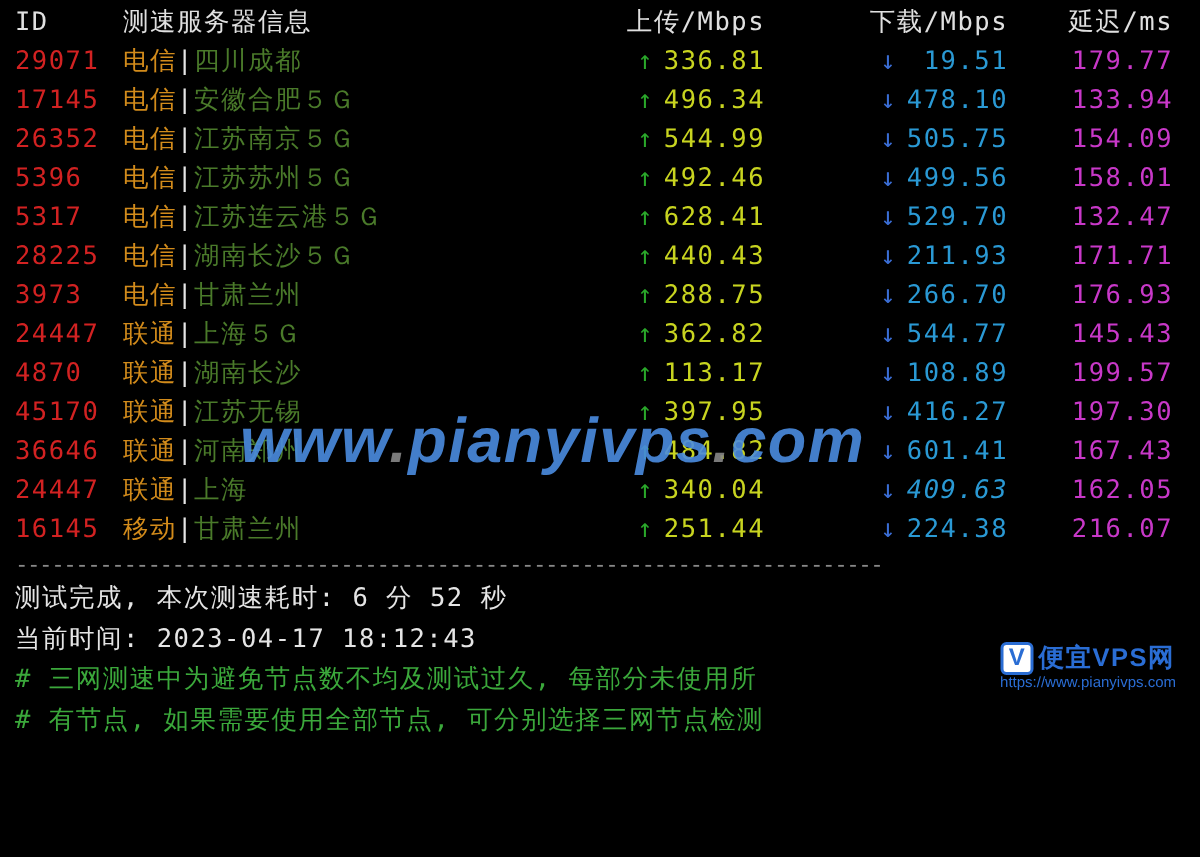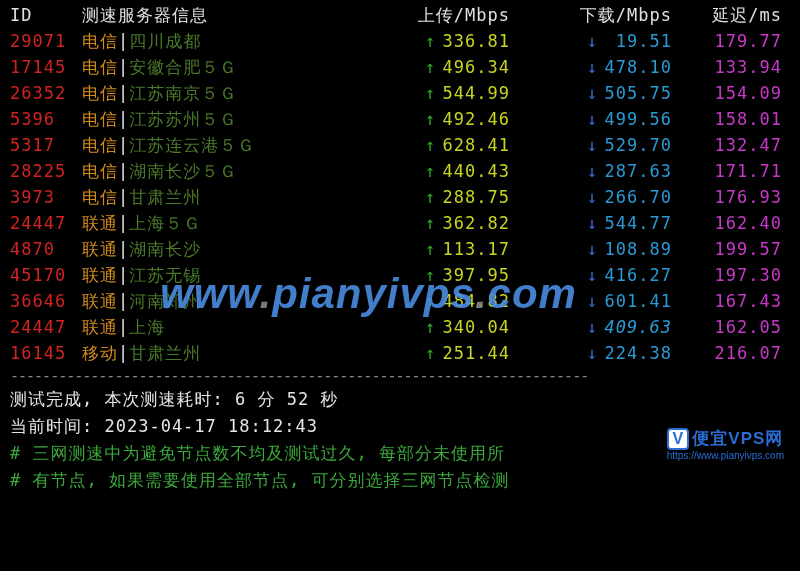--- a/index.html
+++ b/index.html
@@ -234,21 +234,21 @@
         <span class="c-orange">电信</span>
         <span class="c-white">|</span>
         <span class="c-green-dark">湖南长沙５Ｇ</span>
       </div>
       <div class="col-upload">
         <span class="c-arrow-green arrow">↑</span>
         <span class="c-upload-val" style="min-width: 70px; text-align: right; display: inline-block;">440.43</span>
       </div>
       <div class="col-download">
         <span class="c-arrow-blue arrow">↓</span>
-        <span class="c-download-val" style="min-width: 70px; text-align: right; display: inline-block;">287.63</span>
+        <span class="c-download-val" style="min-width: 70px; text-align: right; display: inline-block;">211.93</span>
       </div>
       <div class="col-latency c-latency">171.71</div>
     </div>
     <div class="row">
       <div class="col-id c-red">3973</div>
       <div class="col-server">
         <span class="c-orange">电信</span>
         <span class="c-white">|</span>
         <span class="c-green-dark">甘肃兰州</span>
       </div>
@@ -270,21 +270,21 @@
         <span class="c-green-dark">上海５Ｇ</span>
       </div>
       <div class="col-upload">
         <span class="c-arrow-green arrow">↑</span>
         <span class="c-upload-val" style="min-width: 70px; text-align: right; display: inline-block;">362.82</span>
       </div>
       <div class="col-download">
         <span class="c-arrow-blue arrow">↓</span>
         <span class="c-download-val" style="min-width: 70px; text-align: right; display: inline-block;">544.77</span>
       </div>
-      <div class="col-latency c-latency">162.40</div>
+      <div class="col-latency c-latency">145.43</div>
     </div>
     <div class="row">
       <div class="col-id c-red">4870</div>
       <div class="col-server">
         <span class="c-orange">联通</span>
         <span class="c-white">|</span>
         <span class="c-green-dark">湖南长沙</span>
       </div>
       <div class="col-upload">
         <span class="c-arrow-green arrow">↑</span>

